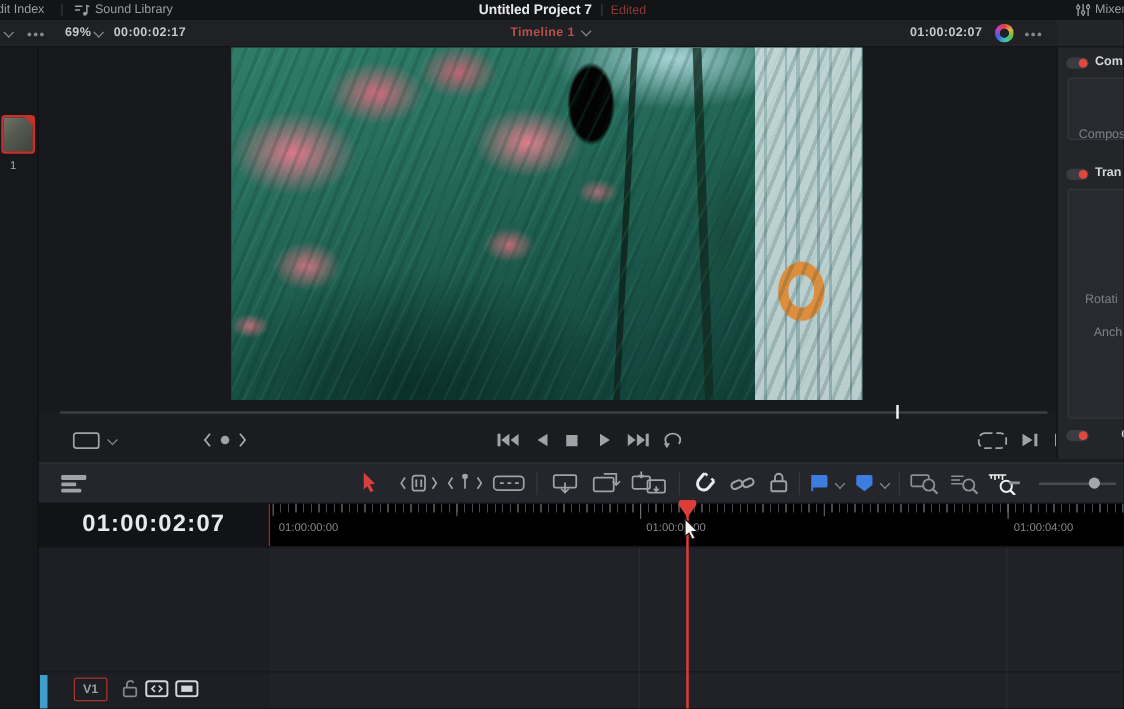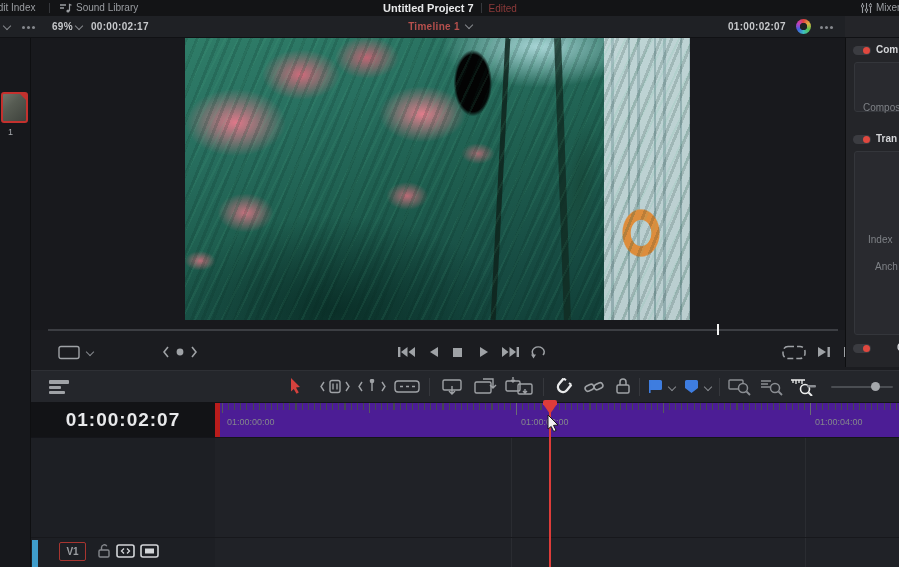--- a/index.html
+++ b/index.html
@@ -82,21 +82,21 @@
   
   #toolbar { left:31px; top:370px; width:868px; height:33px; background:#24262b; border-top:1px solid #2e3035; border-bottom:1px solid #121316; }
   .tb-divider { position:absolute; top:7px; width:1px; height:18px; background:#36383d; }
   #zoom-slider-track { position:absolute; left:800px; top:15px; width:62px; height:2px; background:#4a4d52; border-radius:1px; }
   #zoom-slider-thumb { position:absolute; left:840px; top:11px; width:9px; height:9px; border-radius:50%; background:#a4a7ab; }
 
   
   #tl-header-col { left:31px; top:403px; width:184px; height:164px; background:#1d1f24; }
   #tl-tc-box { left:31px; top:403px; width:184px; height:34px; background:#121316; display:flex; align-items:center; justify-content:center; }
   #tl-tc-box span { font-size:19px; color:#e8e9eb; letter-spacing:1px; font-weight:bold; }
-  #ruler { left:215px; top:403px; width:684px; height:34px; background:#4c1d95; border-left:5px solid #b91c1c; }
+  #ruler { left:215px; top:403px; width:684px; height:34px; background:#000000; border-left:1px solid #b91c1c; }
   #ruler .ticks { position:absolute; left:2px; top:0; width:682px; height:7px;
       background:repeating-linear-gradient(90deg, #45484e 0 1px, rgba(0,0,0,0) 1px 6.125px); }
   .tick-med { position:absolute; top:0; width:1px; height:10px; background:#55585e; }
   .rlabel { position:absolute; top:14px; font-size:9px; color:#84878c; white-space:nowrap; }
   #tl-body { left:215px; top:437px; width:684px; height:130px; background:#202227; }
   .gridline { position:absolute; top:0; width:1px; height:130px; background:#2a2c31; }
   #tl-sep1 { left:31px; top:437px; width:868px; height:1px; background:#14151a; }
   #tl-sep2 { left:31px; top:537px; width:868px; height:1px; background:#17181c; }
 
   
@@ -464,20 +464,20 @@
 
   <div id="inspector" class="abs">
     <div class="toggle" style="top:8px;"></div>
     <span class="insp-label" style="left:30px; top:6px;">Com</span>
     <div class="insp-box" style="top:24px; height:50px;">
       <span class="insp-sub" style="left:8px; top:13px;">Compos</span>
     </div>
     <div class="toggle" style="top:97px;"></div>
     <span class="insp-label" style="left:30px; top:95px;">Tran</span>
     <div class="insp-box" style="top:113px; height:184px;">
-      <span class="insp-sub" style="left:13px; top:56px;">Index</span>
+      <span class="insp-sub" style="left:13px; top:56px;">Rotati</span>
       <span class="insp-sub" style="left:20px; top:83px;">Anch</span>
     </div>
     <div class="toggle" style="top:306px;"></div>
     <span class="insp-label" style="left:30px; top:304px;margin-left:21px;">Crop</span>
   </div>
 
 </div>
 
 </body></html>

